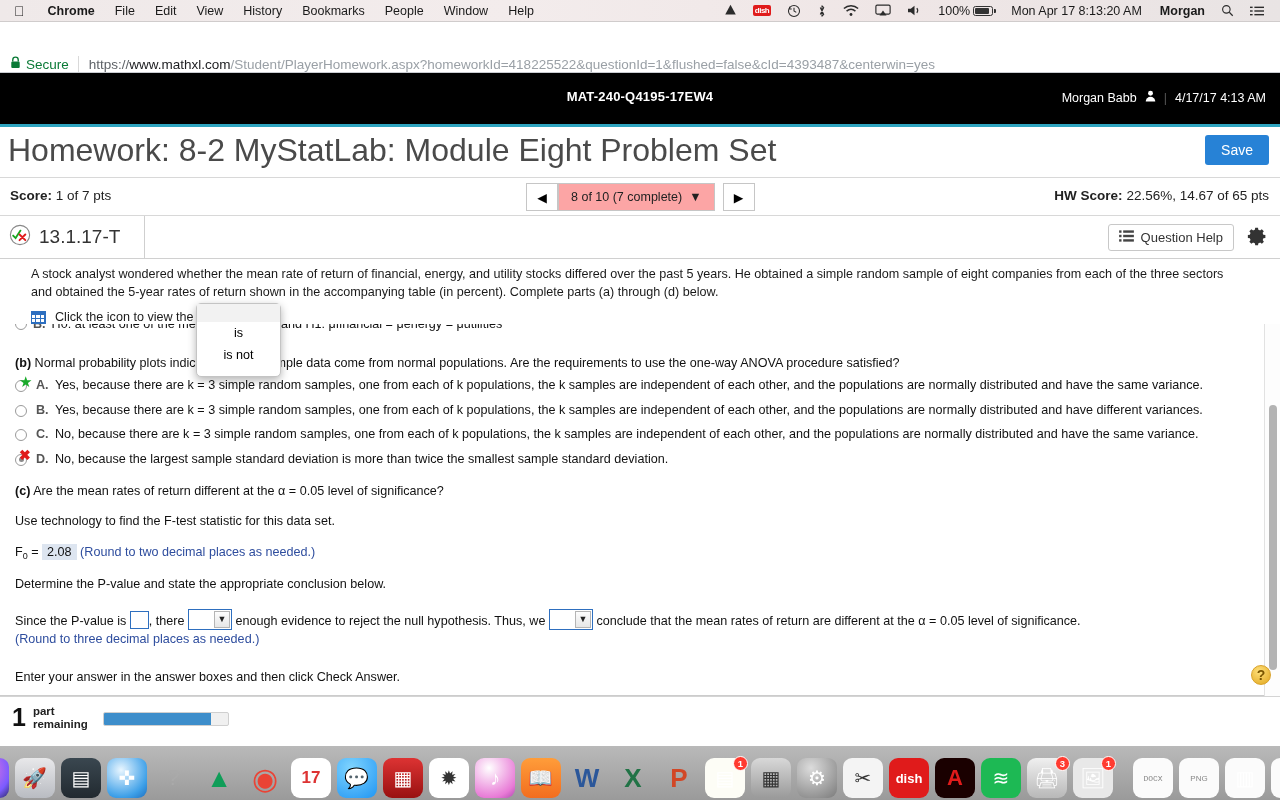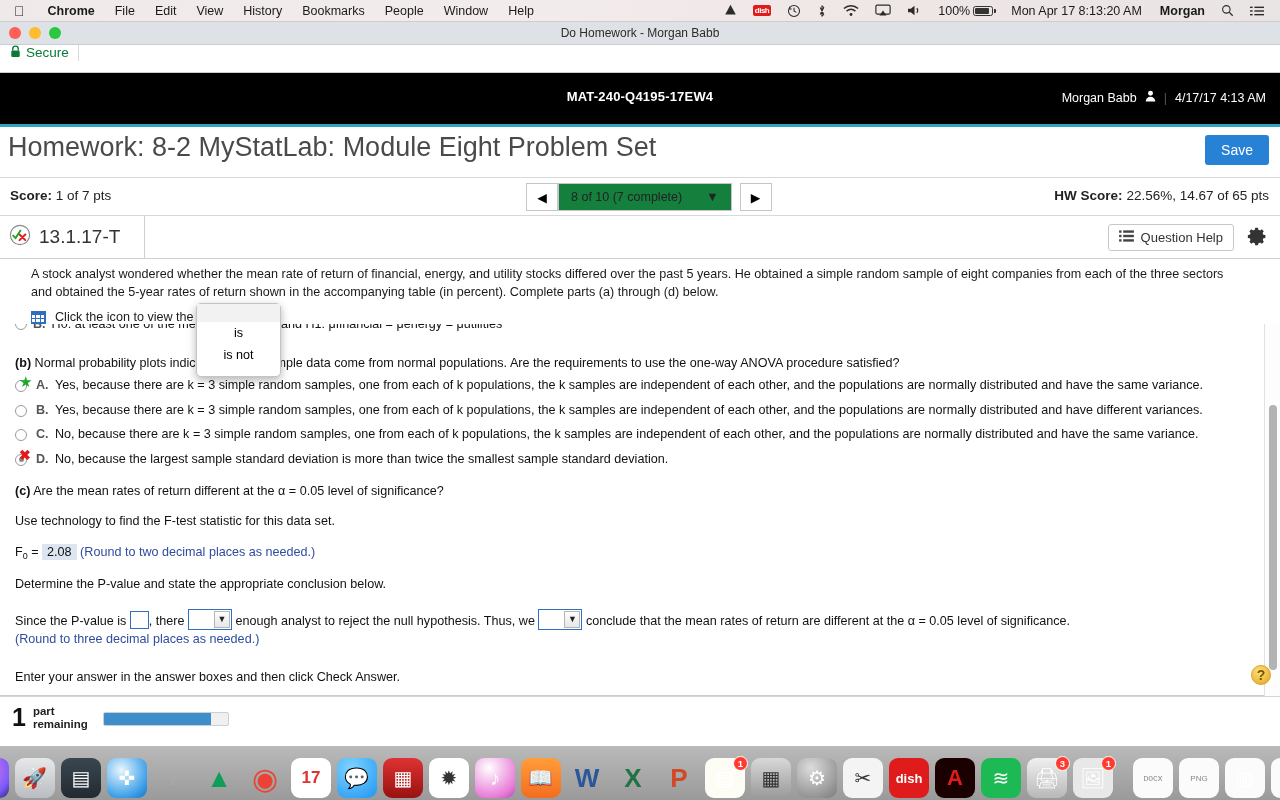--- a/index.html
+++ b/index.html
@@ -44,21 +44,21 @@
   }
   .traffic { display: flex; gap: 8px; padding-left: 9px; }
   .dot { width: 12px; height: 12px; border-radius: 50%; }
   .dot.r { background: #ff5f57; } .dot.y { background: #febc2e; } .dot.g { background: #28c840; }
   .win-title {
     position: absolute; left: 0; right: 0; text-align: center;
     font-size: 12px; color: #2b2b2b;
   }
   .omnibar {
     position: absolute; top: 45px; left: 0; width: 1280px; height: 28px;
-    background: #fff; display: flex; align-items: flex-start;
+    background: #fff; display: flex; align-items: flex-end;
     border-bottom: 1px solid #c9ccd1; font-size: 13.5px;
   }
   .lock { margin-left: 10px; margin-right: 5px; }
   .secure-txt { color: #0a7a36; font-weight: normal; margin-right: 9px; }
   .url-sep { width:1px; height:16px; background:#d9d9d9; margin-right:10px;}
   .url { color: #9aa0a6; white-space: nowrap; overflow: hidden; }
   .url b { color: #202124; font-weight: normal; }
   .url .scheme { color: #5f6368; }
 
   
@@ -77,21 +77,21 @@
   .mxl-user .bar { color: #555; }
   .teal-rule { position: absolute; top: 124px; left: 0; width: 1280px; height: 3px; background: #2ea4bf; }
 
   
   .title-row {
     position: absolute; top: 127px; left: 0; width: 1280px; height: 51px;
     background: #fff; border-bottom: 1px solid #d8d8d8;
   }
   .hw-title {
     position: absolute; left: 8px; top: 5px;
-    font-size: 27px; color: #4a4a4a; font-weight: normal; white-space: nowrap;
+    font-size: 32px; color: #4a4a4a; font-weight: normal; white-space: nowrap;
   }
   .save-btn {
     position: absolute; right: 11px; top: 8px;
     background: #2782d6; color: #fff; border: none; border-radius: 3px;
     font-size: 14px; padding: 7px 16px; font-family: inherit; cursor: pointer;
   }
 
   
   .score-row {
     position: absolute; top: 178px; left: 0; width: 1280px; height: 38px;
@@ -104,22 +104,22 @@
   .qnav {
     position: absolute; left: 526px; top: 5px; display: flex; align-items: stretch;
     height: 28px; font-size: 12.5px;
   }
   .qnav .arw {
     width: 32px; border: 1px solid #c6c6c6; background: #fff;
     display: flex; align-items: center; justify-content: center; cursor: pointer;
   }
   .qnav .mid {
     border: 1px solid #c6c6c6; border-left: none; border-right: none;
-    padding: 0 12px; display: flex; align-items: center; gap: 24px;
-    background: #15803d; cursor: pointer; color: #222;
+    padding: 0 12px; display: flex; align-items: center; gap: 7px;
+    background: #fca5a5; cursor: pointer; color: #222;
   }
   .qnav .arw.right { margin-left: 8px; border-left: 1px solid #c6c6c6; }
   .qnav .mid { border-left: 1px solid #c6c6c6; border-right: 1px solid #c6c6c6; }
 
   
   .qid-row {
     position: absolute; top: 216px; left: 0; width: 1280px; height: 43px;
     background: #fff; border-bottom: 1px solid #d0d0d0;
   }
   .qid-box {
@@ -347,38 +347,31 @@
               <rect x="0" y="5.2" width="3" height="1.6"></rect>
               <rect x="5" y="5.2" width="11" height="1.6"></rect>
               <rect x="0" y="9.4" width="3" height="1.6"></rect>
               <rect x="5" y="9.4" width="11" height="1.6"></rect>
             </g>
           </svg>
       </span>
     </div>
   </div>
 
-  <div class="chrome-tabstrip">
-    <div class="traffic">
-      <span class="dot r"></span>
-      <span class="dot y"></span>
-      <span class="dot g"></span>
-    </div>
-    <div class="win-title">Do Homework - Morgan Babb</div>
-  </div>
 
   <div class="omnibar">
     <span class="lock">
       <svg width="11" height="13" viewBox="0 0 12 14">
           <path d="M3 6 V4.2 A3 3 0 0 1 9 4.2 V6" fill="none" stroke="#0a7a36" stroke-width="1.5"></path>
           <rect x="1.4" y="6" width="9.2" height="7" rx="1.2" fill="#0a7a36"></rect>
         </svg>
     </span>
     <span class="secure-txt">Secure</span>
     <span class="url-sep"></span>
+    <span class="url"><span class="scheme">https://</span><b>www.mathxl.com</b><span>/Student/PlayerHomework.aspx?homeworkId=418225522&amp;questionId=1&amp;flushed=false&amp;cId=4393487&amp;centerwin=yes</span></span>
   </div>
 
   <div class="mxl-top">
     <div class="mxl-course">MAT-240-Q4195-17EW4</div>
     <div class="mxl-user">
       <span>Morgan Babb</span>
       <span>
         <svg width="11" height="12" viewBox="0 0 12 13">
             <circle cx="6" cy="3.4" r="2.7" fill="#fff"></circle>
             <path d="M0.8 12.5 A5.2 5.2 0 0 1 11.2 12.5 Z" fill="#fff"></path>
@@ -529,21 +522,21 @@
         <span class="ansbox">2.08</span>
         <span class="bluenote">(Round to two decimal places as needed.)</span>
       </div>
 
       <div class="para">Determine the P-value and state the appropriate conclusion below.</div>
 
       <div class="para" style="margin-top:18px;">
         <span>Since the P-value is</span>
         <span class="inpt"></span><span>, there</span>
         <span class="sel-ctl"><span class="arrowbox">▼</span></span>
-        <span>enough analyst to reject the null hypothesis. Thus, we</span>
+        <span>enough evidence to reject the null hypothesis. Thus, we</span>
         <span class="sel-ctl"><span class="arrowbox">▼</span></span>
         <span>conclude that the mean rates of return are different at the α = 0.05 level of significance.</span>
       </div>
       <div class="bluenote" style="margin-top:2px;">(Round to three decimal places as needed.)</div>
 
       <div class="para" style="margin-top:24px;">Enter your answer in the answer boxes and then click Check Answer.</div>
     </div>
   </div>
 
   <div class="dropdown">

